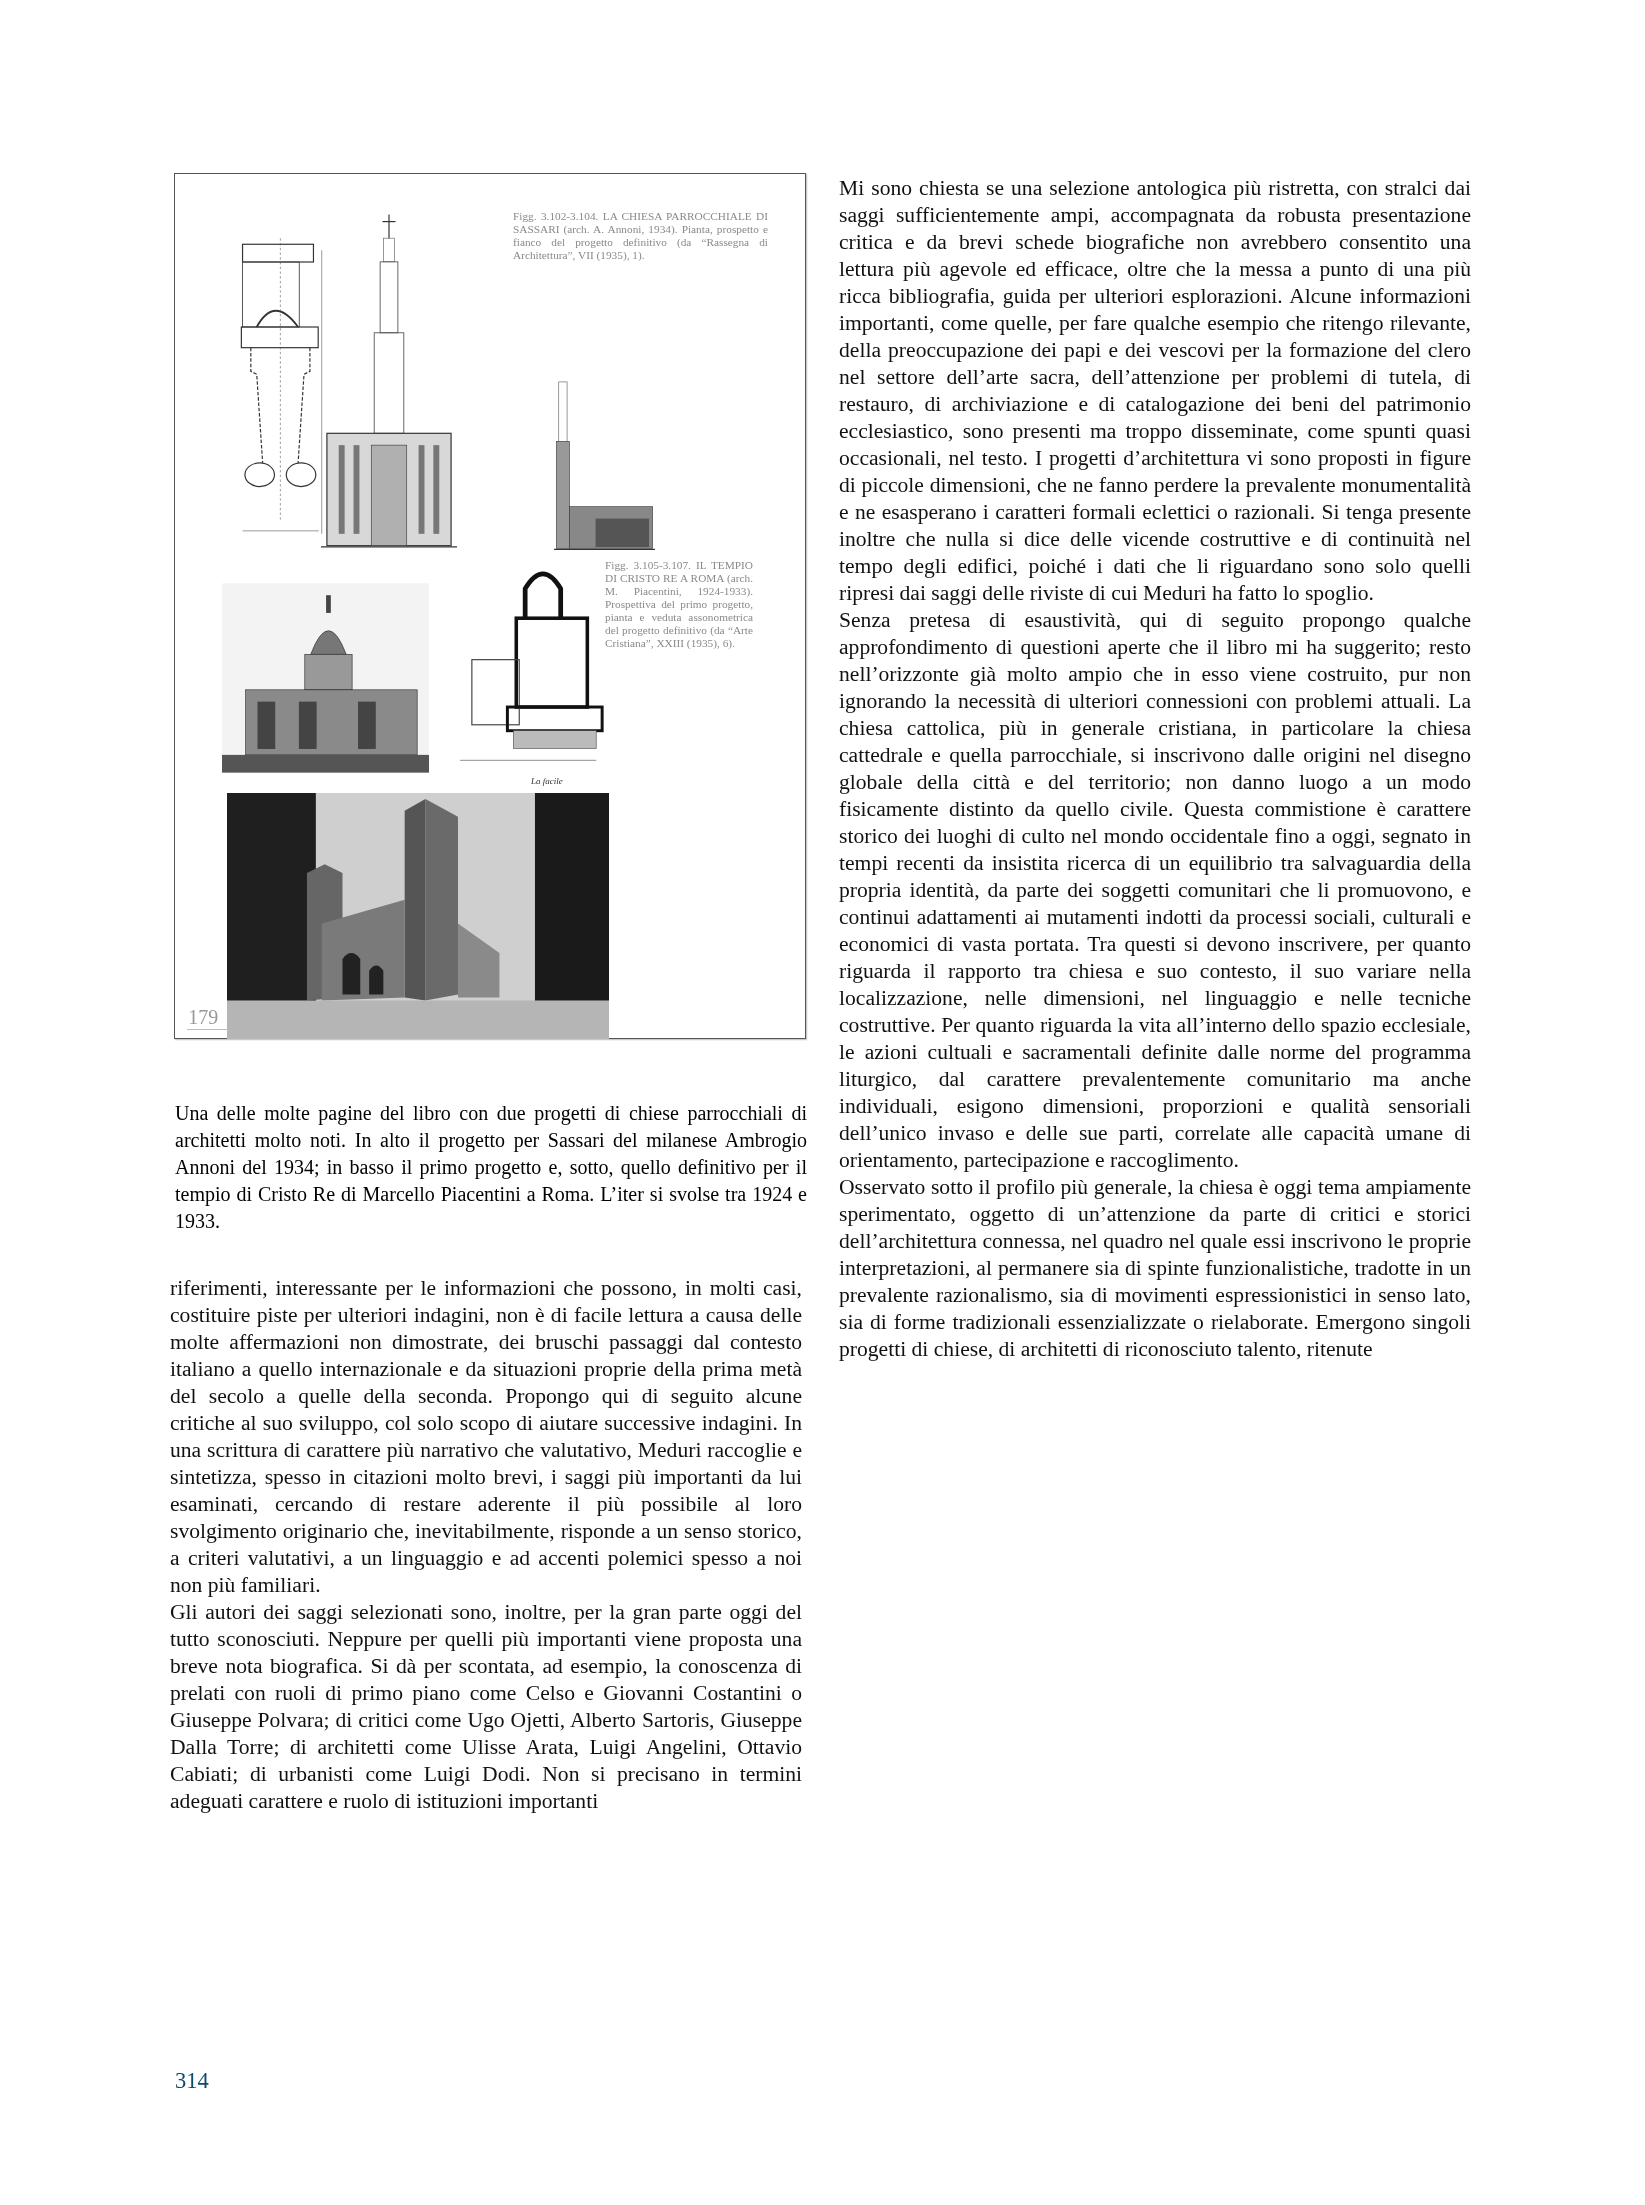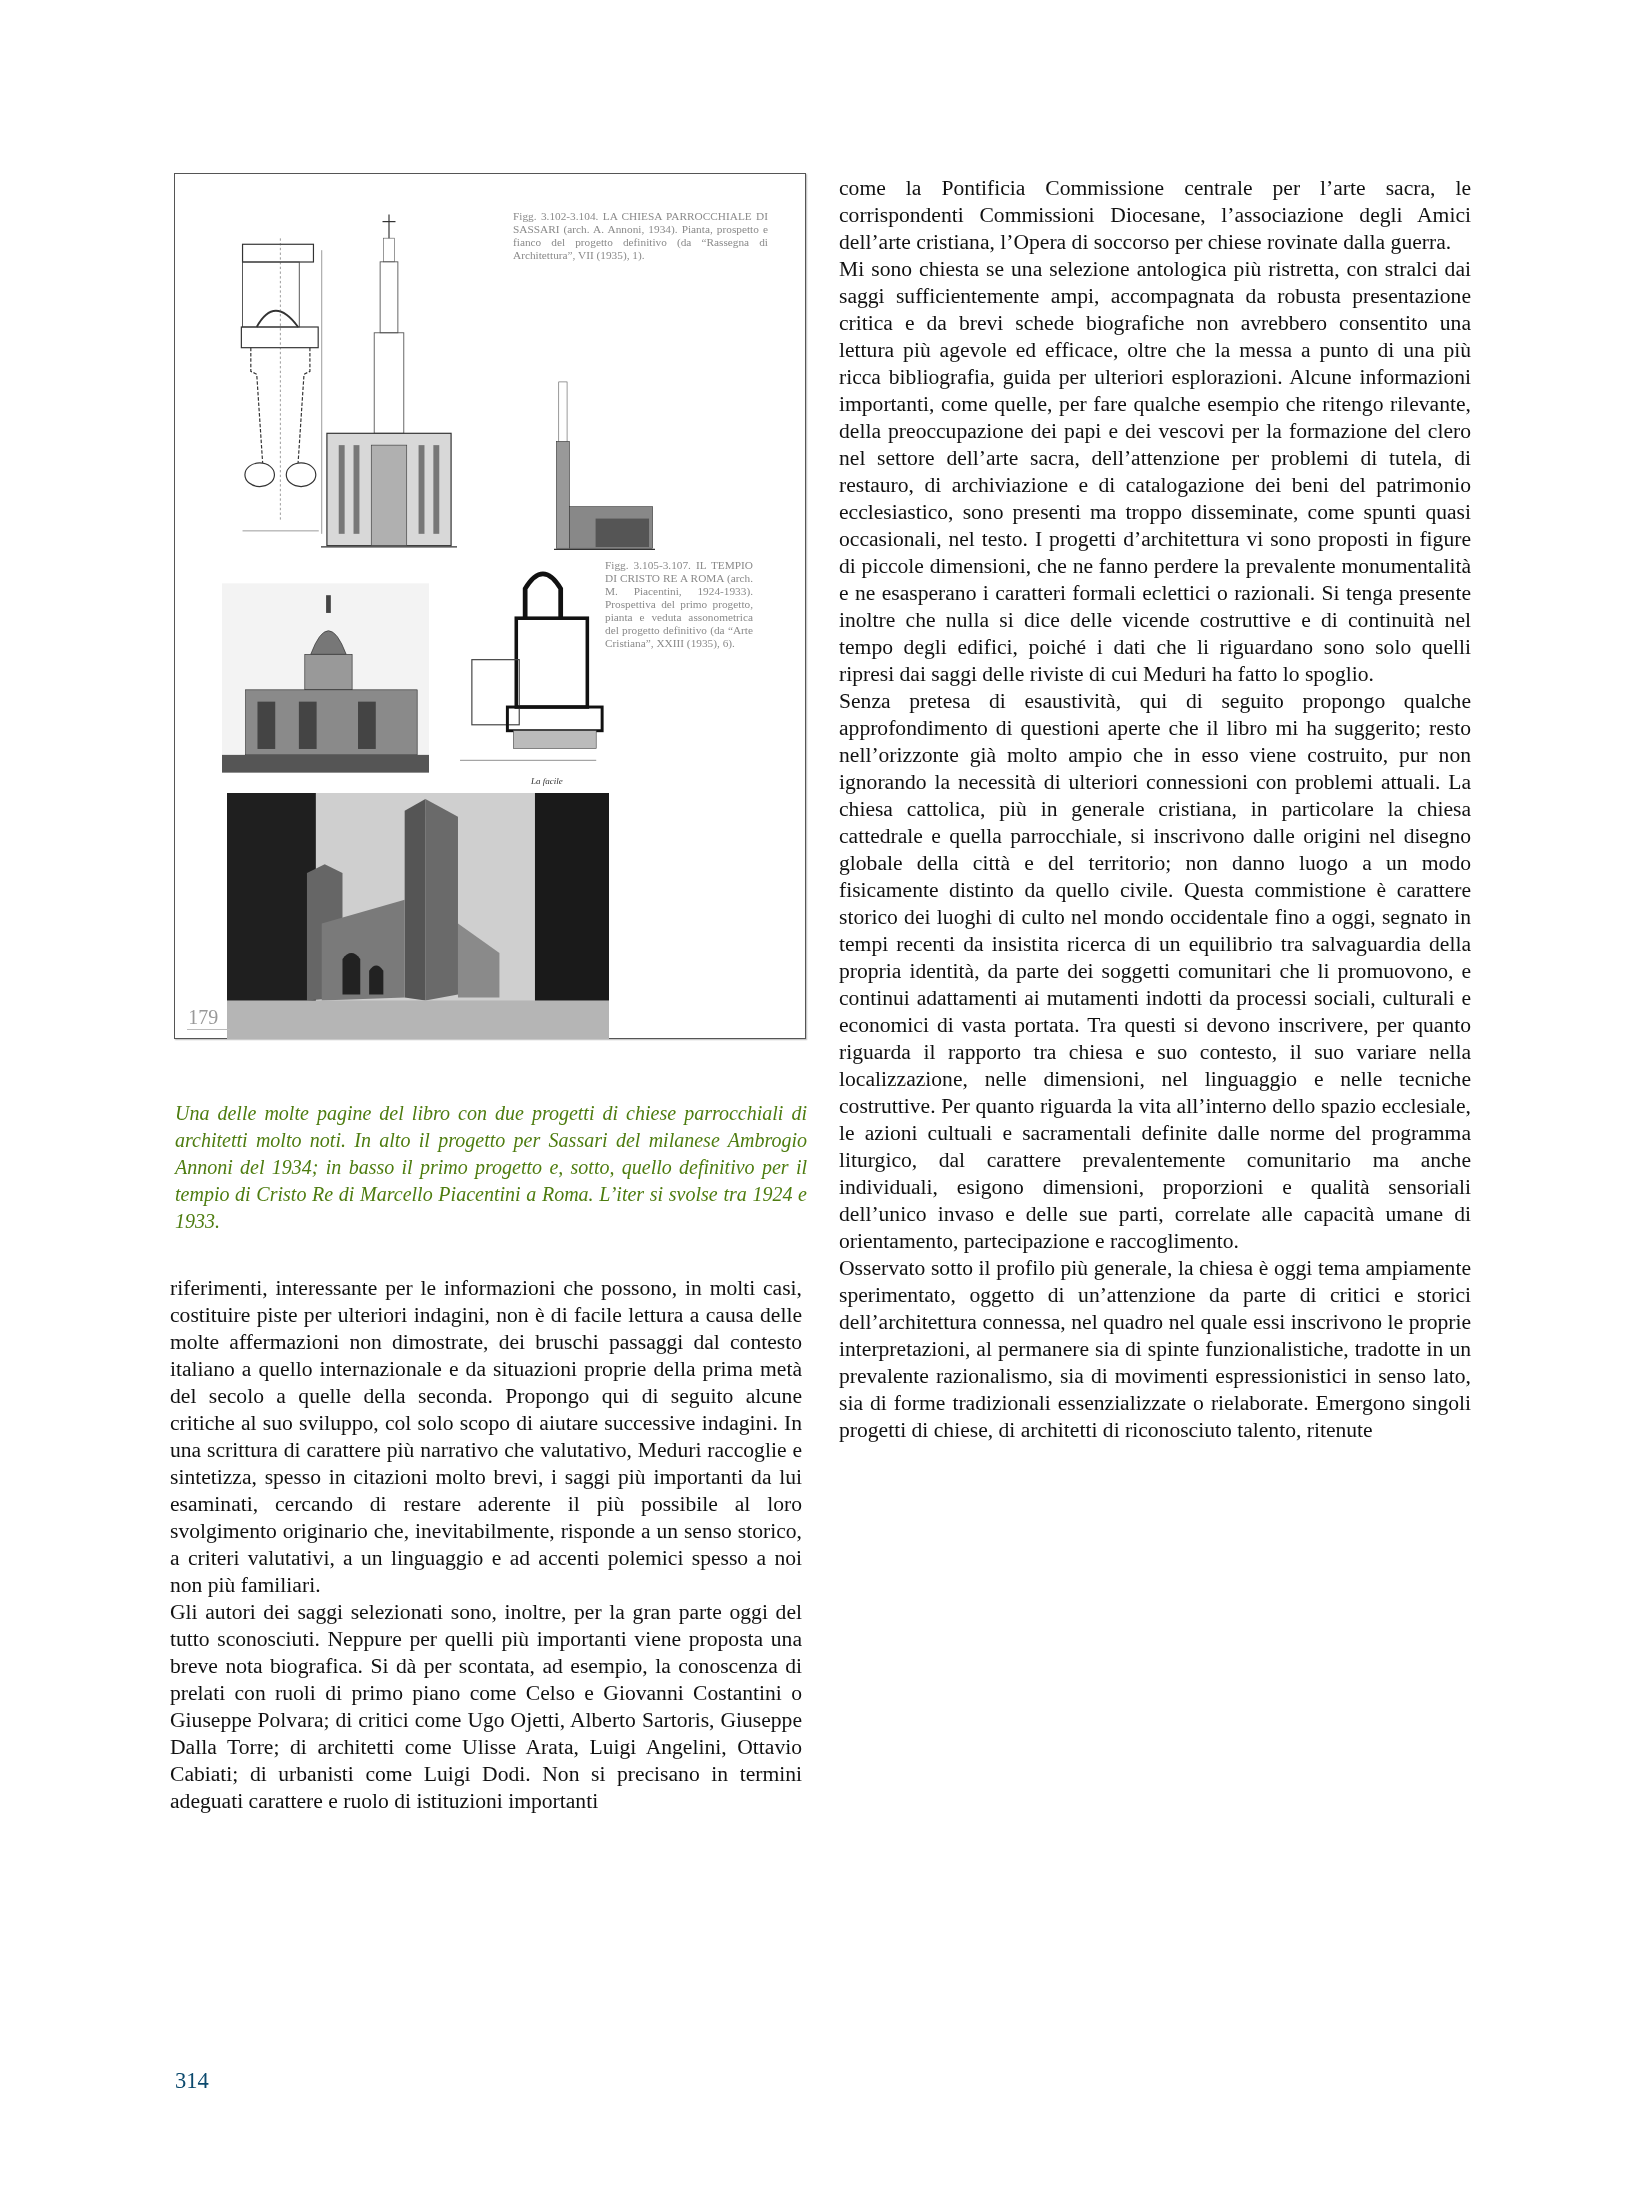--- a/index.html
+++ b/index.html
@@ -19,21 +19,21 @@
   .drawing { position: absolute; }
   .d-plan1 { left: 64px; top: 52px; width: 91px; height: 332px; }
   .d-elev  { left: 146px; top: 40px; width: 136px; height: 344px; }
   .d-side  { left: 379px; top: 196px; width: 101px; height: 189px; }
   .d-persp { left: 47px; top: 409px; width: 207px; height: 190px; }
   .d-plan2 { left: 285px; top: 385px; width: 154px; height: 225px; }
   .d-photo { left: 52px; top: 619px; width: 382px; height: 246px; }
   .plan-label { position: absolute; left: 356px; top: 602px; font-style: italic; font-size: 9px; color: #333; }
 
   .caption-italic { position: absolute; left: 175px; top: 1100px; width: 632px;
-                    font-style: italic; font-size: 20px; line-height: 27px; text-align: justify; color: #4d7c0f; }
+                    font-size: 20px; line-height: 27px; text-align: justify; color: #000000; }
 
   .col { position: absolute; font-size: 21.6px; line-height: 27px; text-align: justify; color: #111; }
   .col-left { left: 170px; top: 1275px; width: 632px; }
   .col-right { left: 839px; top: 175px; width: 632px; }
   .col p { margin: 0; text-align-last: left; }
 
   .page-number { position: absolute; left: 175px; top: 2068px; font-size: 22.5px; color: #0c4a6e; }
 </style>
 </head>
 <body>
@@ -118,20 +118,19 @@
 </div>
 
 <div class="caption-italic">Una delle molte pagine del libro con due progetti di chiese parrocchiali di architetti molto noti. In alto il progetto per Sassari del milanese Ambrogio Annoni del 1934; in basso il primo progetto e, sotto, quello definitivo per il tempio di Cristo Re di Marcello Piacentini a Roma. L’iter si svolse tra 1924 e 1933.</div>
 
 <div class="col col-left">
   <p>riferimenti, interessante per le informazioni che possono, in molti casi, costituire piste per ulteriori indagini, non è di facile lettura a causa delle molte affermazioni non dimostrate, dei bruschi passaggi dal contesto italiano a quello internazionale e da situazioni proprie della prima metà del secolo a quelle della seconda. Propongo qui di seguito alcune critiche al suo sviluppo, col solo scopo di aiutare successive indagini. In una scrittura di carattere più narrativo che valutativo, Meduri raccoglie e sintetizza, spesso in citazioni molto brevi, i saggi più importanti da lui esaminati, cercando di restare aderente il più possibile al loro svolgimento originario che, inevitabilmente, risponde a un senso storico, a criteri valutativi, a un linguaggio e ad accenti polemici spesso a noi non più familiari.</p>
   <p>Gli autori dei saggi selezionati sono, inoltre, per la gran parte oggi del tutto sconosciuti. Neppure per quelli più importanti viene proposta una breve nota biografica. Si dà per scontata, ad esempio, la conoscenza di prelati con ruoli di primo piano come Celso e Giovanni Costantini o Giuseppe Polvara; di critici come Ugo Ojetti, Alberto Sartoris, Giuseppe Dalla Torre; di architetti come Ulisse Arata, Luigi Angelini, Ottavio Cabiati; di urbanisti come Luigi Dodi. Non si precisano in termini adeguati carattere e ruolo di istituzioni importanti</p>
 </div>
 
 <div class="col col-right">
-  <p>come la Pontificia Commissione centrale per l’arte sacra, le corrispondenti Commissioni Diocesane, l’associazione degli Amici dell’arte cristiana, l’Opera di soccorso per chiese rovinate dalla guerra.</p>
   <p>Mi sono chiesta se una selezione antologica più ristretta, con stralci dai saggi sufficientemente ampi, accompagnata da robusta presentazione critica e da brevi schede biografiche non avrebbero consentito una lettura più agevole ed efficace, oltre che la messa a punto di una più ricca bibliografia, guida per ulteriori esplorazioni. Alcune informazioni importanti, come quelle, per fare qualche esempio che ritengo rilevante, della preoccupazione dei papi e dei vescovi per la formazione del clero nel settore dell’arte sacra, dell’attenzione per problemi di tutela, di restauro, di archiviazione e di catalogazione dei beni del patrimonio ecclesiastico, sono presenti ma troppo disseminate, come spunti quasi occasionali, nel testo. I progetti d’architettura vi sono proposti in figure di piccole dimensioni, che ne fanno perdere la prevalente monumentalità e ne esasperano i caratteri formali eclettici o razionali. Si tenga presente inoltre che nulla si dice delle vicende costruttive e di continuità nel tempo degli edifici, poiché i dati che li riguardano sono solo quelli ripresi dai saggi delle riviste di cui Meduri ha fatto lo spoglio.</p>
   <p>Senza pretesa di esaustività, qui di seguito propongo qualche approfondimento di questioni aperte che il libro mi ha suggerito; resto nell’orizzonte già molto ampio che in esso viene costruito, pur non ignorando la necessità di ulteriori connessioni con problemi attuali. La chiesa cattolica, più in generale cristiana, in particolare la chiesa cattedrale e quella parrocchiale, si inscrivono dalle origini nel disegno globale della città e del territorio; non danno luogo a un modo fisicamente distinto da quello civile. Questa commistione è carattere storico dei luoghi di culto nel mondo occidentale fino a oggi, segnato in tempi recenti da insistita ricerca di un equilibrio tra salvaguardia della propria identità, da parte dei soggetti comunitari che li promuovono, e continui adattamenti ai mutamenti indotti da processi sociali, culturali e economici di vasta portata. Tra questi si devono inscrivere, per quanto riguarda il rapporto tra chiesa e suo contesto, il suo variare nella localizzazione, nelle dimensioni, nel linguaggio e nelle tecniche costruttive. Per quanto riguarda la vita all’interno dello spazio ecclesiale, le azioni cultuali e sacramentali definite dalle norme del programma liturgico, dal carattere prevalentemente comunitario ma anche individuali, esigono dimensioni, proporzioni e qualità sensoriali dell’unico invaso e delle sue parti, correlate alle capacità umane di orientamento, partecipazione e raccoglimento.</p>
   <p>Osservato sotto il profilo più generale, la chiesa è oggi tema ampiamente sperimentato, oggetto di un’attenzione da parte di critici e storici dell’architettura connessa, nel quadro nel quale essi inscrivono le proprie interpretazioni, al permanere sia di spinte funzionalistiche, tradotte in un prevalente razionalismo, sia di movimenti espressionistici in senso lato, sia di forme tradizionali essenzializzate o rielaborate. Emergono singoli progetti di chiese, di architetti di riconosciuto talento, ritenute</p>
 </div>
 
 <div class="page-number">314</div>
 
 
 </body></html>

